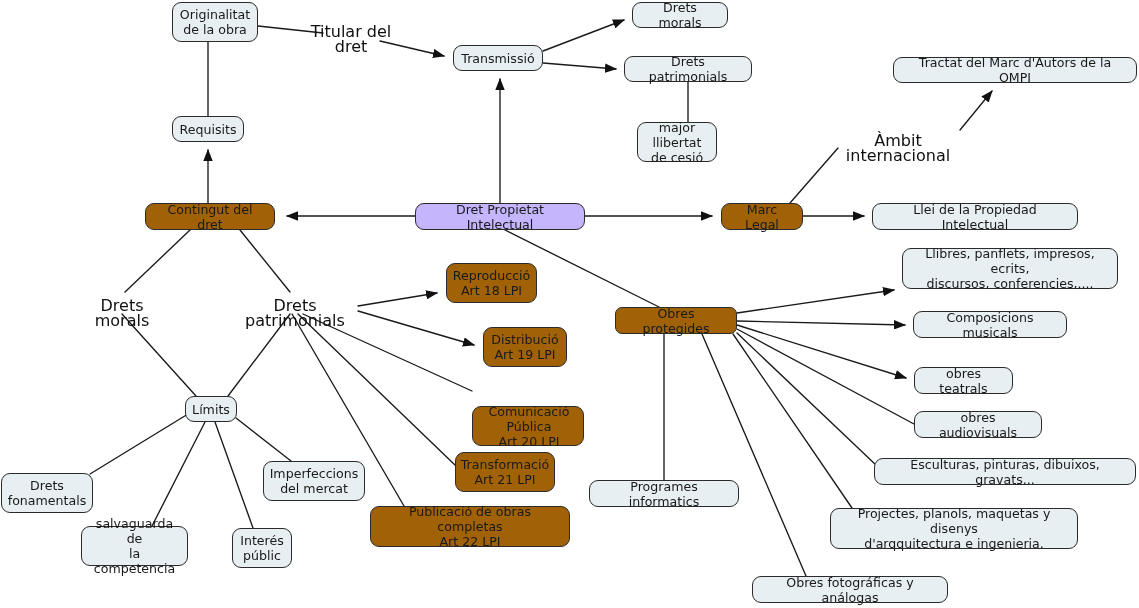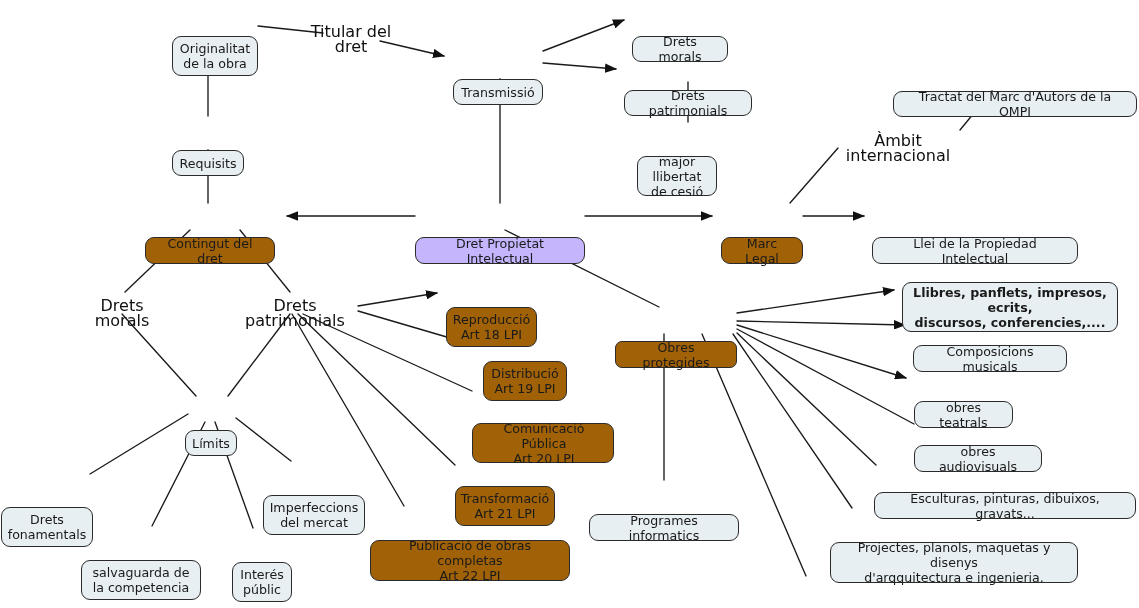--- a/index.html
+++ b/index.html
@@ -32,21 +32,20 @@
     justify-content: center;
     text-align: center;
     border: 1px solid #2b2b2b;
     border-radius: 9px;
     font-size: 12.6px;
     line-height: 15px;
     color: #1a1a1a;
     padding: 2px 7px;
     white-space: pre-line;
     box-shadow: 0 0 0 0 rgba(0,0,0,0);
-    margin-top: 34px;
   }
   .node.blue {
     background: #e8eff2;
   }
   .node.yellow {
     background: #a16207;
   }
   .node.orange {
     background: #c4b5fd;
   }
@@ -117,46 +116,46 @@
       <div class="node blue" style="left: 893px; top: 57px; width: 244px; height: 26px;">Tractat del Marc d'Autors de la OMPI</div>
       <div class="node blue" style="left: 453px; top: 45px; width: 90px; height: 26px;">Transmissió</div>
       <div class="node blue" style="left: 624px; top: 56px; width: 128px; height: 26px;">Drets patrimonials</div>
       <div class="node blue" style="left: 172px; top: 116px; width: 72px; height: 26px;">Requisits</div>
       <div class="node blue" style="left: 637px; top: 122px; width: 80px; height: 40px;">major llibertat
 de cesió</div>
       <div class="node yellow" style="left: 145px; top: 203px; width: 130px; height: 27px;">Contingut del dret</div>
       <div class="node orange" style="left: 415px; top: 203px; width: 170px; height: 27px;">Dret Propietat Intelectual</div>
       <div class="node yellow" style="left: 721px; top: 203px; width: 82px; height: 27px;">Marc Legal</div>
       <div class="node blue" style="left: 872px; top: 203px; width: 206px; height: 27px;">Llei de la Propiedad Intelectual</div>
-      <div class="node blue" style="left: 902px; top: 248px; width: 216px; height: 50px; font-weight: bold;">Llibres, panflets, impresos, ecrits,
+      <div class="node blue" style="left: 902px; top: 248px; width: 216px; height: 41px;">Llibres, panflets, impresos, ecrits,
 discursos, conferencies,....</div>
-      <div class="node yellow" style="left: 446px; top: 273px; width: 91px; height: 40px;">Reproducció
+      <div class="node yellow" style="left: 446px; top: 263px; width: 91px; height: 40px;">Reproducció
 Art 18 LPI</div>
       <div class="node yellow" style="left: 615px; top: 307px; width: 122px; height: 27px; border-radius: 7px;">Obres protegides</div>
       <div class="node blue" style="left: 913px; top: 311px; width: 154px; height: 27px;">Composicions musicals</div>
       <div class="node yellow" style="left: 483px; top: 327px; width: 84px; height: 40px;">Distribució
 Art 19 LPI</div>
       <div class="node blue" style="left: 914px; top: 367px; width: 99px; height: 27px;">obres teatrals</div>
-      <div class="node yellow" style="left: 472px; top: 389px; width: 142px; height: 40px; padding-left: 9px;">Comunicació Pública
+      <div class="node yellow" style="left: 472px; top: 406px; width: 112px; height: 40px; padding-left: 9px;">Comunicació Pública
 Art 20 LPI</div>
       <div class="node blue" style="left: 914px; top: 411px; width: 128px; height: 27px;">obres audiovisuals</div>
       <div class="node blue" style="left: 185px; top: 396px; width: 52px; height: 26px;">Límits</div>
       <div class="node yellow" style="left: 455px; top: 452px; width: 100px; height: 40px;">Transformació
 Art 21 LPI</div>
       <div class="node blue" style="left: 874px; top: 458px; width: 262px; height: 27px;">Esculturas, pinturas, dibuixos, gravats...</div>
       <div class="node blue" style="left: 263px; top: 461px; width: 102px; height: 40px;">Imperfeccions
 del mercat</div>
       <div class="node blue" style="left: 1px; top: 473px; width: 92px; height: 40px;">Drets
 fonamentals</div>
       <div class="node blue" style="left: 589px; top: 480px; width: 150px; height: 27px;">Programes informatics</div>
       <div class="node yellow" style="left: 370px; top: 506px; width: 200px; height: 41px;">Publicació de obras completas
 Art 22 LPI</div>
       <div class="node blue" style="left: 830px; top: 508px; width: 248px; height: 41px;">Projectes, planols, maquetas y disenys
 d'arqquitectura e ingenieria.</div>
-      <div class="node blue" style="left: 81px; top: 526px; width: 120px; height: 40px;">salvaguarda de
+      <div class="node blue" style="left: 81px; top: 526px; width: 107px; height: 40px;">salvaguarda de
 la competencia</div>
       <div class="node blue" style="left: 232px; top: 528px; width: 60px; height: 40px;">Interés
 públic</div>
       <div class="node blue" style="left: 752px; top: 576px; width: 196px; height: 27px;">Obres fotográficas y análogas</div>
     </div>
   <div id="labels-layer">
       <div class="edge-label" style="left: 310px; top: 24px; width: 82px;">Titular del
 dret</div>
       <div class="edge-label" style="left: 833px; top: 133px; width: 130px;">Àmbit internacional</div>
       <div class="edge-label" style="left: 79px; top: 298px; width: 86px;">Drets morals</div>

